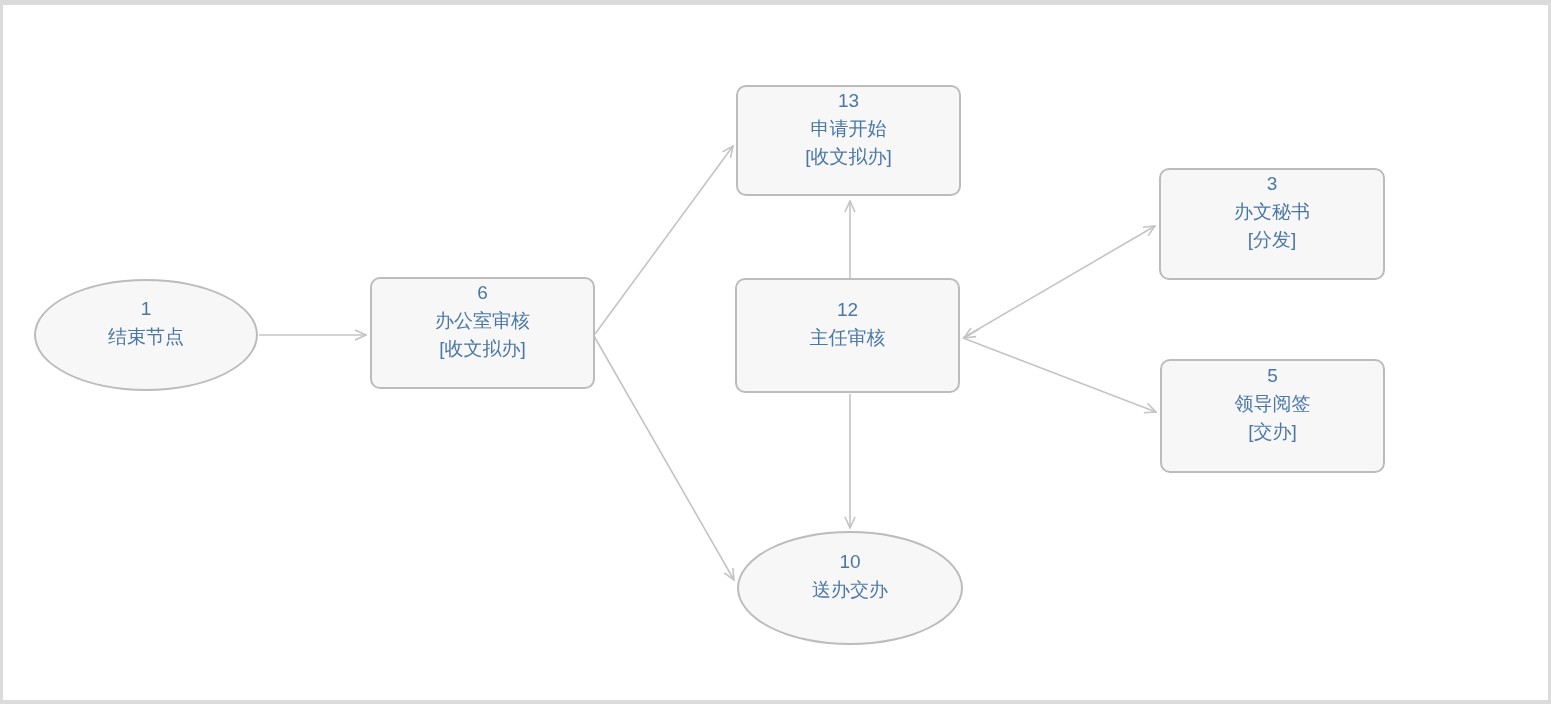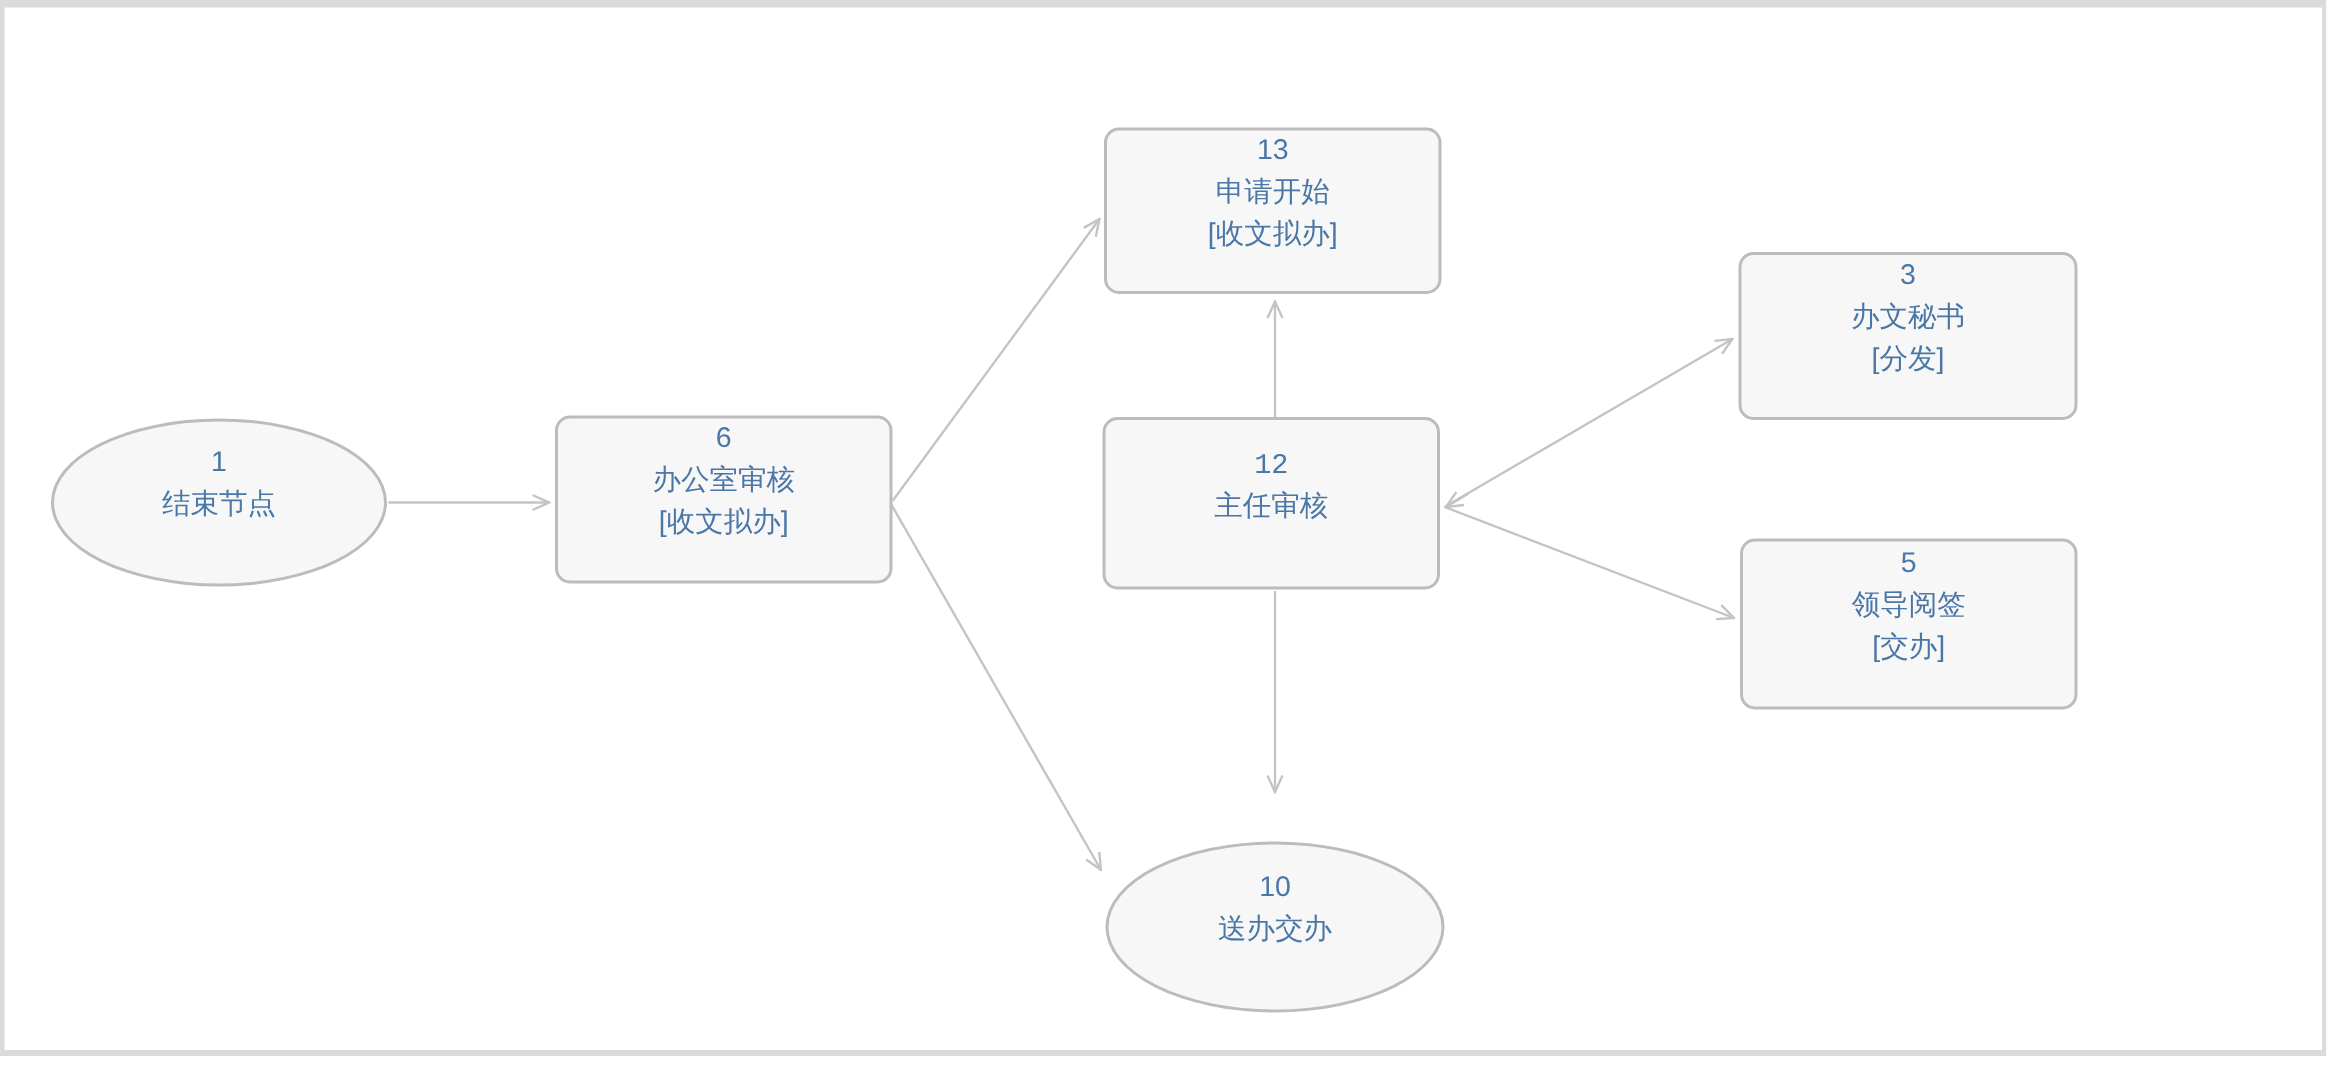--- a/index.html
+++ b/index.html
@@ -90,33 +90,33 @@
       <div class="node rect" style="left: 370px; top: 277px; width: 225px; height: 112px;">
         <div class="node-line">6</div>
         <div class="node-line">办公室审核</div>
         <div class="node-line">[收文拟办]</div>
       </div>
       <div class="node rect" style="left: 736px; top: 85px; width: 225px; height: 111px;">
         <div class="node-line">13</div>
         <div class="node-line">申请开始</div>
         <div class="node-line">[收文拟办]</div>
       </div>
-      <div class="node rect" style="left: 735px; top: 278px; width: 225px; height: 115px; font-family: Liberation Mono, monospace;">
+      <div class="node rect" style="left: 735px; top: 278px; width: 225px; height: 115px;">
         <div class="node-line">12</div>
         <div class="node-line">主任审核</div>
       </div>
       <div class="node rect" style="left: 1159px; top: 168px; width: 226px; height: 112px;">
         <div class="node-line">3</div>
         <div class="node-line">办文秘书</div>
         <div class="node-line">[分发]</div>
       </div>
       <div class="node rect" style="left: 1160px; top: 359px; width: 225px; height: 114px;">
         <div class="node-line">5</div>
         <div class="node-line">领导阅签</div>
         <div class="node-line">[交办]</div>
       </div>
-      <div class="node ellipse" style="left: 737px; top: 561px; width: 226px; height: 114px; text-align: right;">
+      <div class="node ellipse" style="left: 737px; top: 531px; width: 226px; height: 114px; text-align: right;">
         <div class="node-line">10</div>
         <div class="node-line">送办交办</div>
       </div>
     </div>
   <div class="frame"></div>
 </div>
 
 </body></html>

